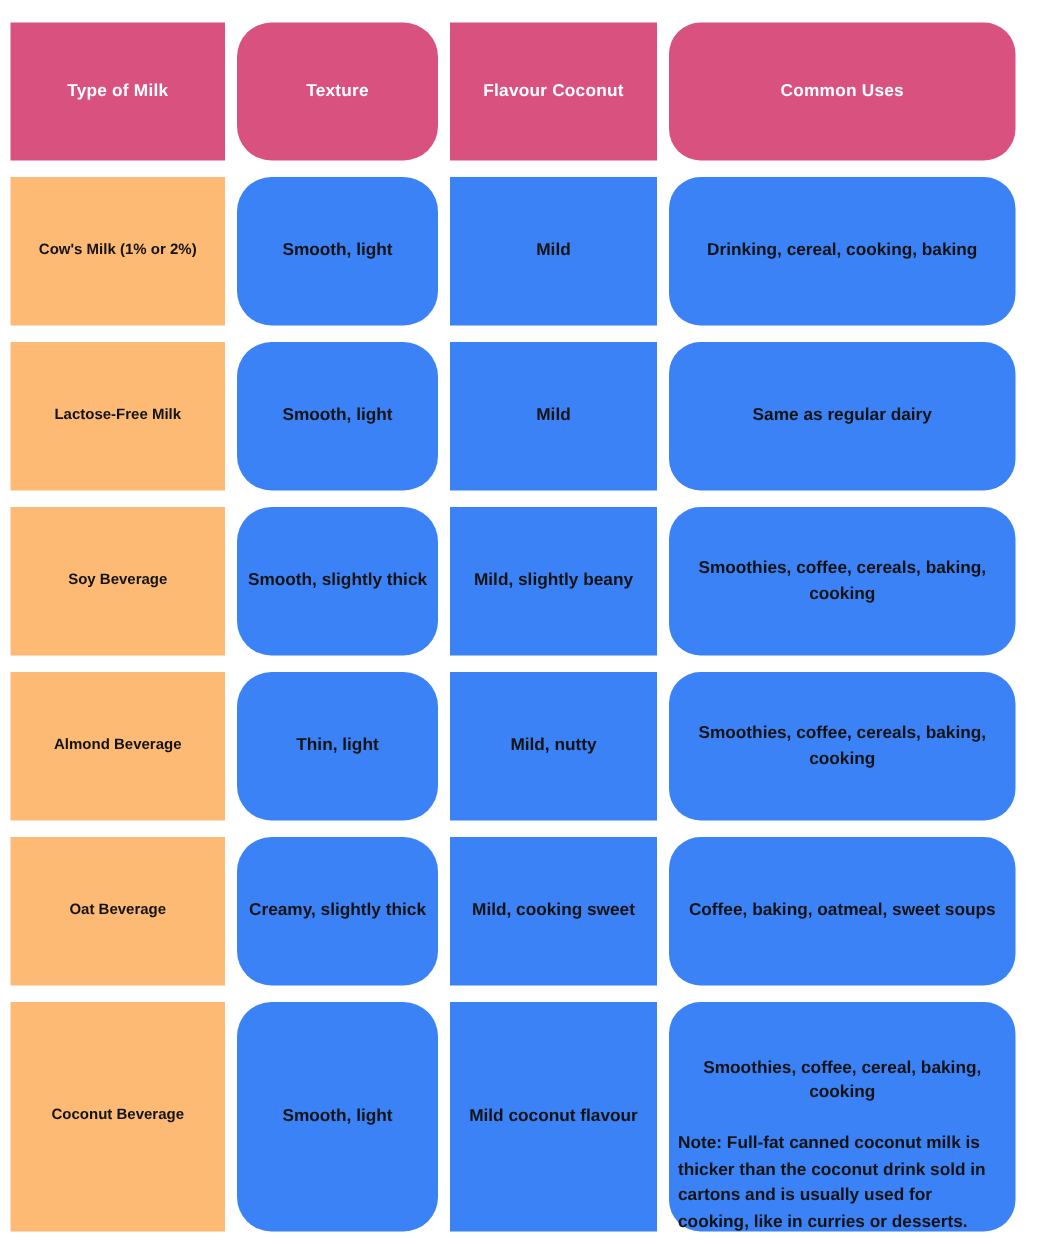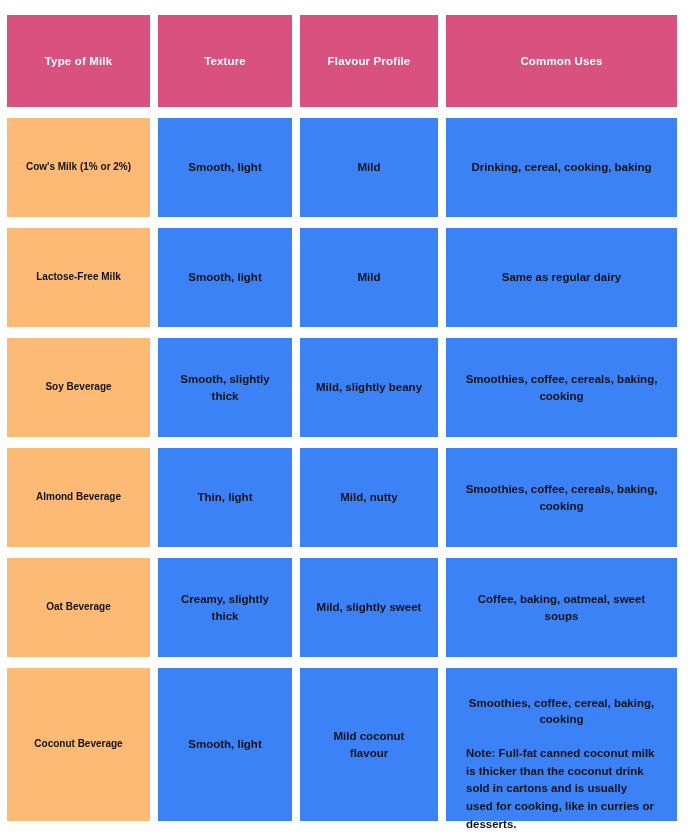--- a/index.html
+++ b/index.html
@@ -24,29 +24,29 @@
     display: flex;
     gap: 8px;
     width: 100%;
   }
 
   .cell {
     display: flex;
     align-items: center;
     justify-content: center;
     text-align: center;
-    padding: 6px 14px;
+    padding: 6px 0;
     line-height: 1.42;
   }
 
   
   .col-1 { width: 143px; flex: 0 0 143px; }
-  .col-2 { width: 134px; flex: 0 0 134px; }
+  .col-2 { width: 134px; flex: 0 0 134px; border-radius: 23px; }
   .col-3 { width: 138px; flex: 0 0 138px; }
-  .col-4 { width: 231px; flex: 0 0 231px; }
+  .col-4 { width: 231px; flex: 0 0 231px; border-radius: 21px; }
 
   
   .header-row { height: 92px; }
   .header-cell {
     background: #d9517e;
     color: #ffffff;
     font-weight: bold;
     font-size: 11.5px;
     letter-spacing: 0.15px;
   }
@@ -89,21 +89,21 @@
   .uses-main { text-align: center; }
 </style>
 </head>
 <body>
 
 <div id="milk-table">
 
   <div class="table-row header-row">
     <div class="cell col-1 header-cell">Type of Milk</div>
     <div class="cell col-2 header-cell">Texture</div>
-    <div class="cell col-3 header-cell">Flavour Profile</div>
+    <div class="cell col-3 header-cell">Flavour Coconut</div>
     <div class="cell col-4 header-cell">Common Uses</div>
   </div>
 
   <div class="table-row body-row">
     <div class="cell col-1 cell-label">Cow's Milk (1% or 2%)</div>
     <div class="cell col-2 cell-value">Smooth, light</div>
     <div class="cell col-3 cell-value">Mild</div>
     <div class="cell col-4 cell-value cell-uses">Drinking, cereal, cooking, baking</div>
   </div>
 
@@ -124,21 +124,21 @@
   <div class="table-row body-row">
     <div class="cell col-1 cell-label">Almond Beverage</div>
     <div class="cell col-2 cell-value">Thin, light</div>
     <div class="cell col-3 cell-value">Mild, nutty</div>
     <div class="cell col-4 cell-value cell-uses">Smoothies, coffee, cereals, baking, cooking</div>
   </div>
 
   <div class="table-row body-row">
     <div class="cell col-1 cell-label">Oat Beverage</div>
     <div class="cell col-2 cell-value">Creamy, slightly thick</div>
-    <div class="cell col-3 cell-value">Mild, slightly sweet</div>
+    <div class="cell col-3 cell-value">Mild, cooking sweet</div>
     <div class="cell col-4 cell-value cell-uses">Coffee, baking, oatmeal, sweet soups</div>
   </div>
 
   <div class="table-row body-row row-tall">
     <div class="cell col-1 cell-label">Coconut Beverage</div>
     <div class="cell col-2 cell-value">Smooth, light</div>
     <div class="cell col-3 cell-value">Mild coconut flavour</div>
     <div class="cell col-4 cell-value cell-uses">
       <div class="uses-stack">
         <div class="uses-main">Smoothies, coffee, cereal, baking, cooking</div>

